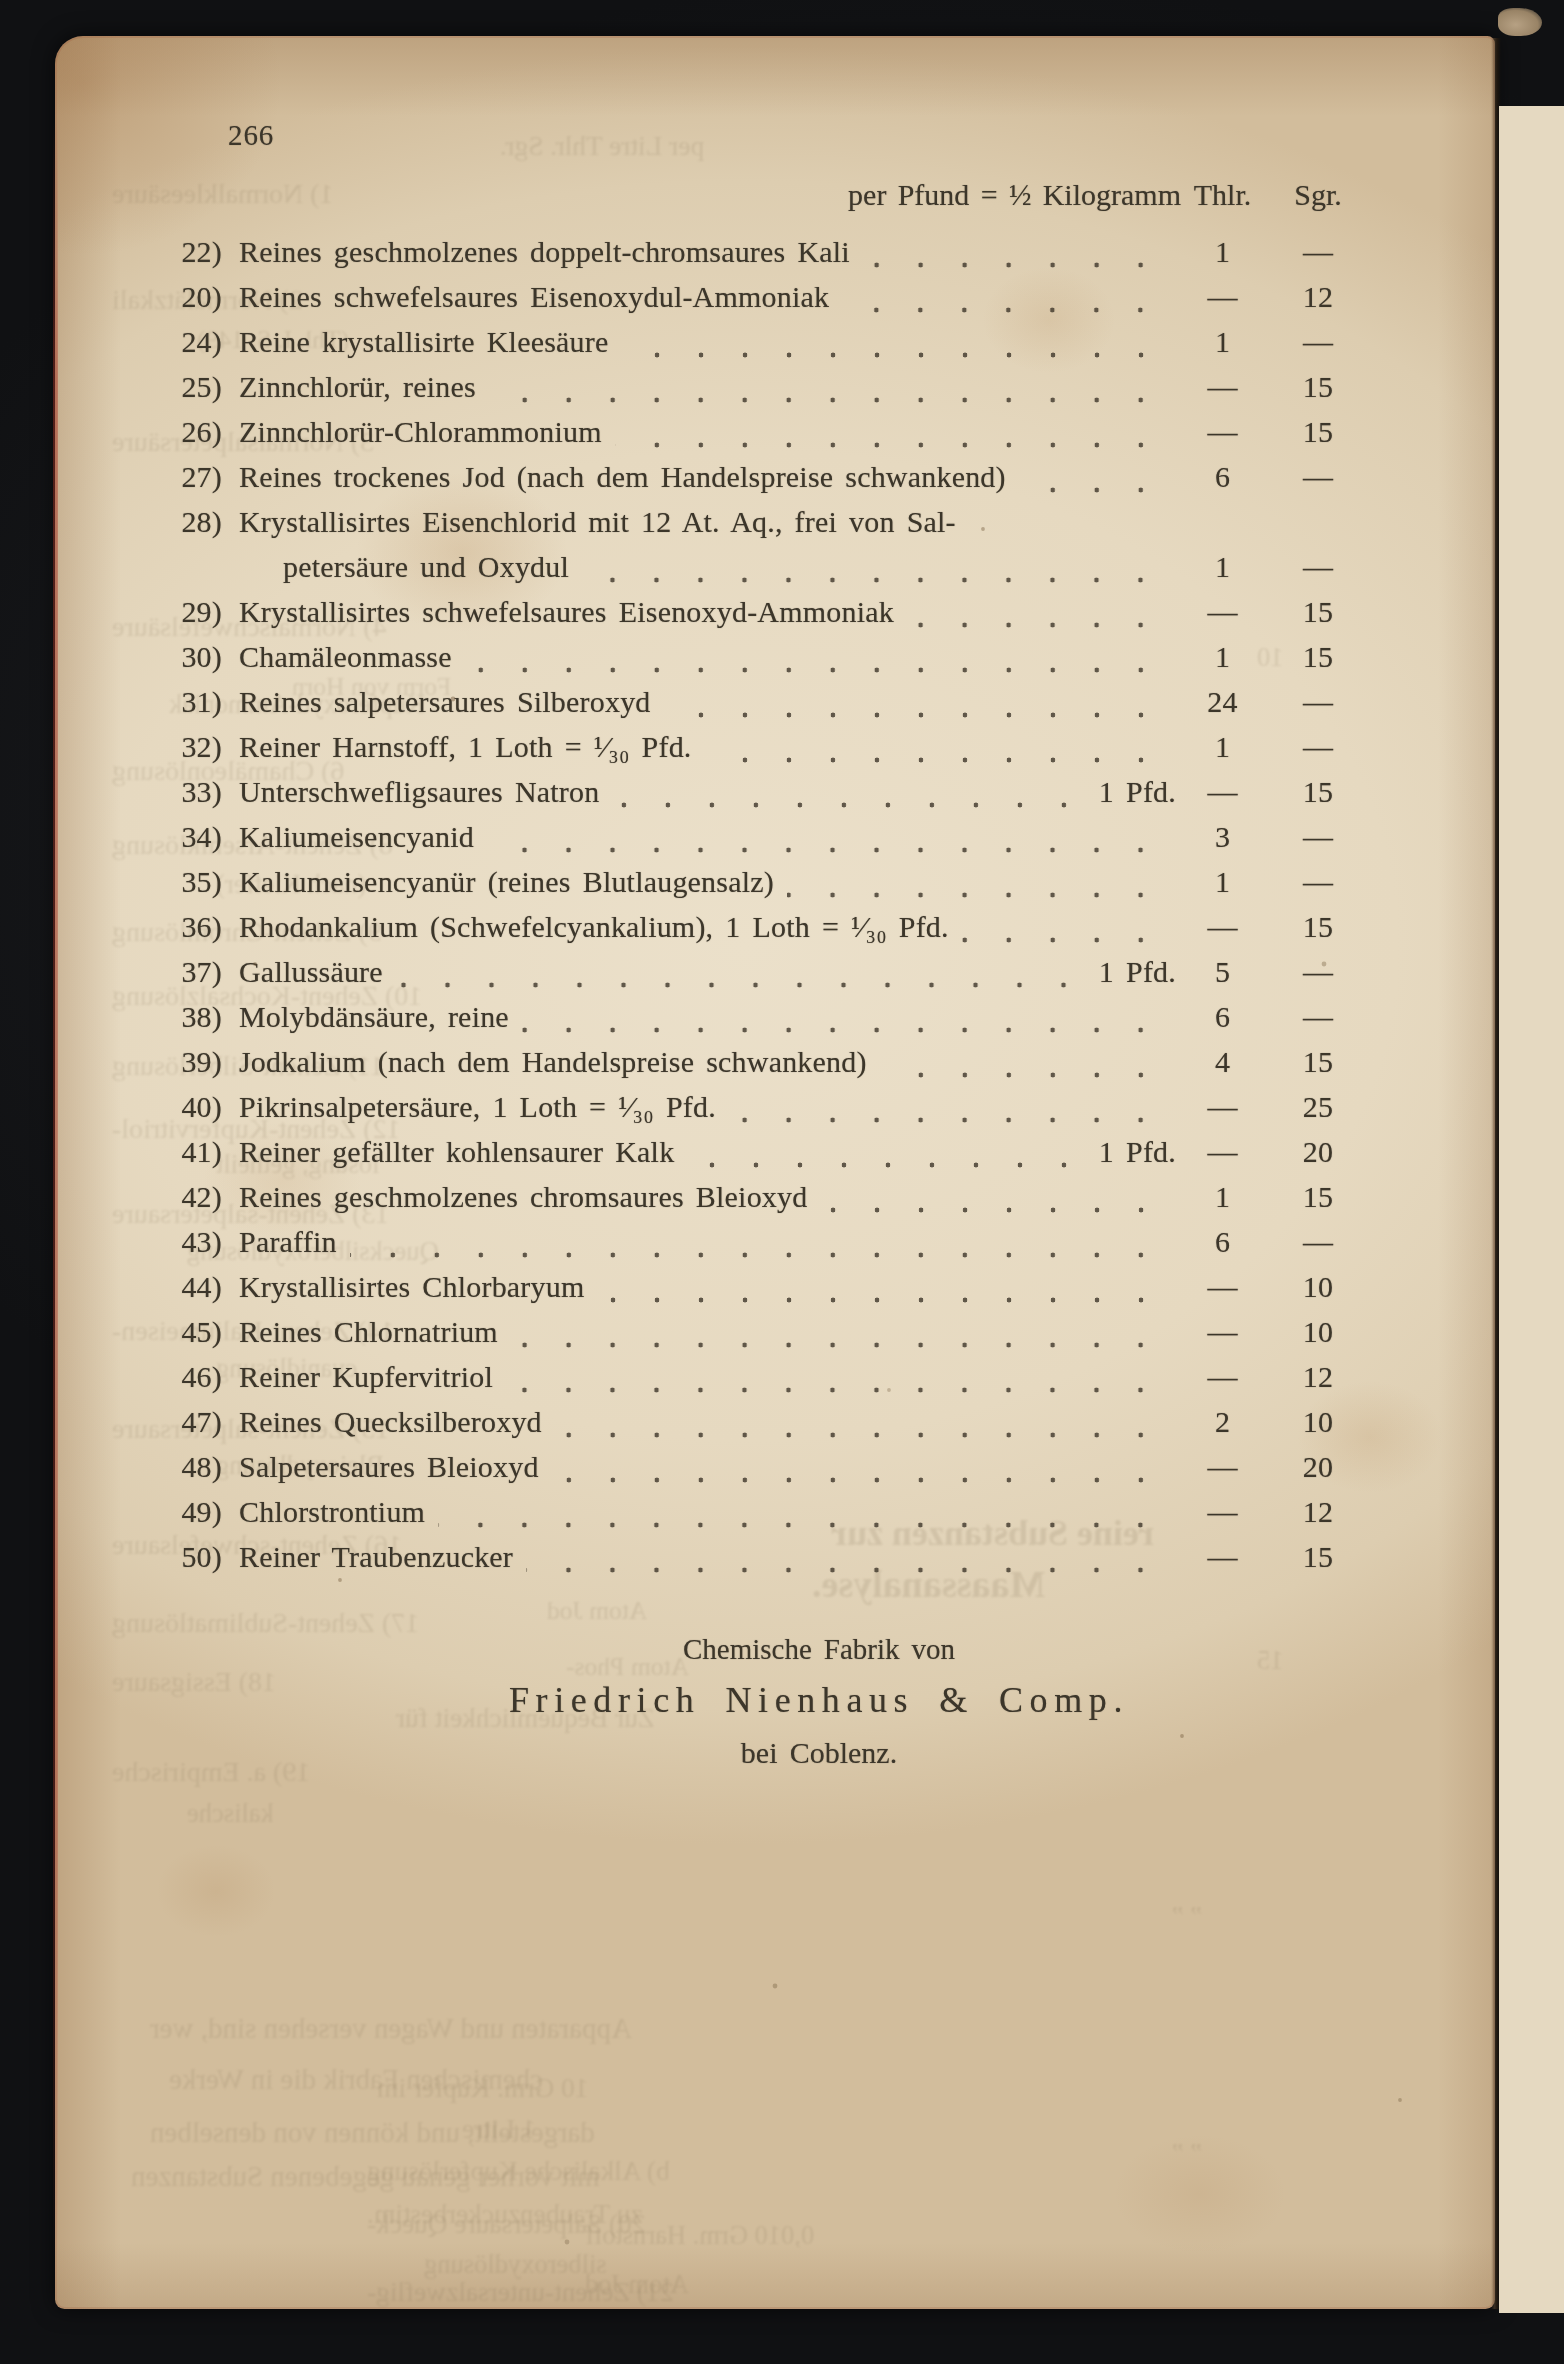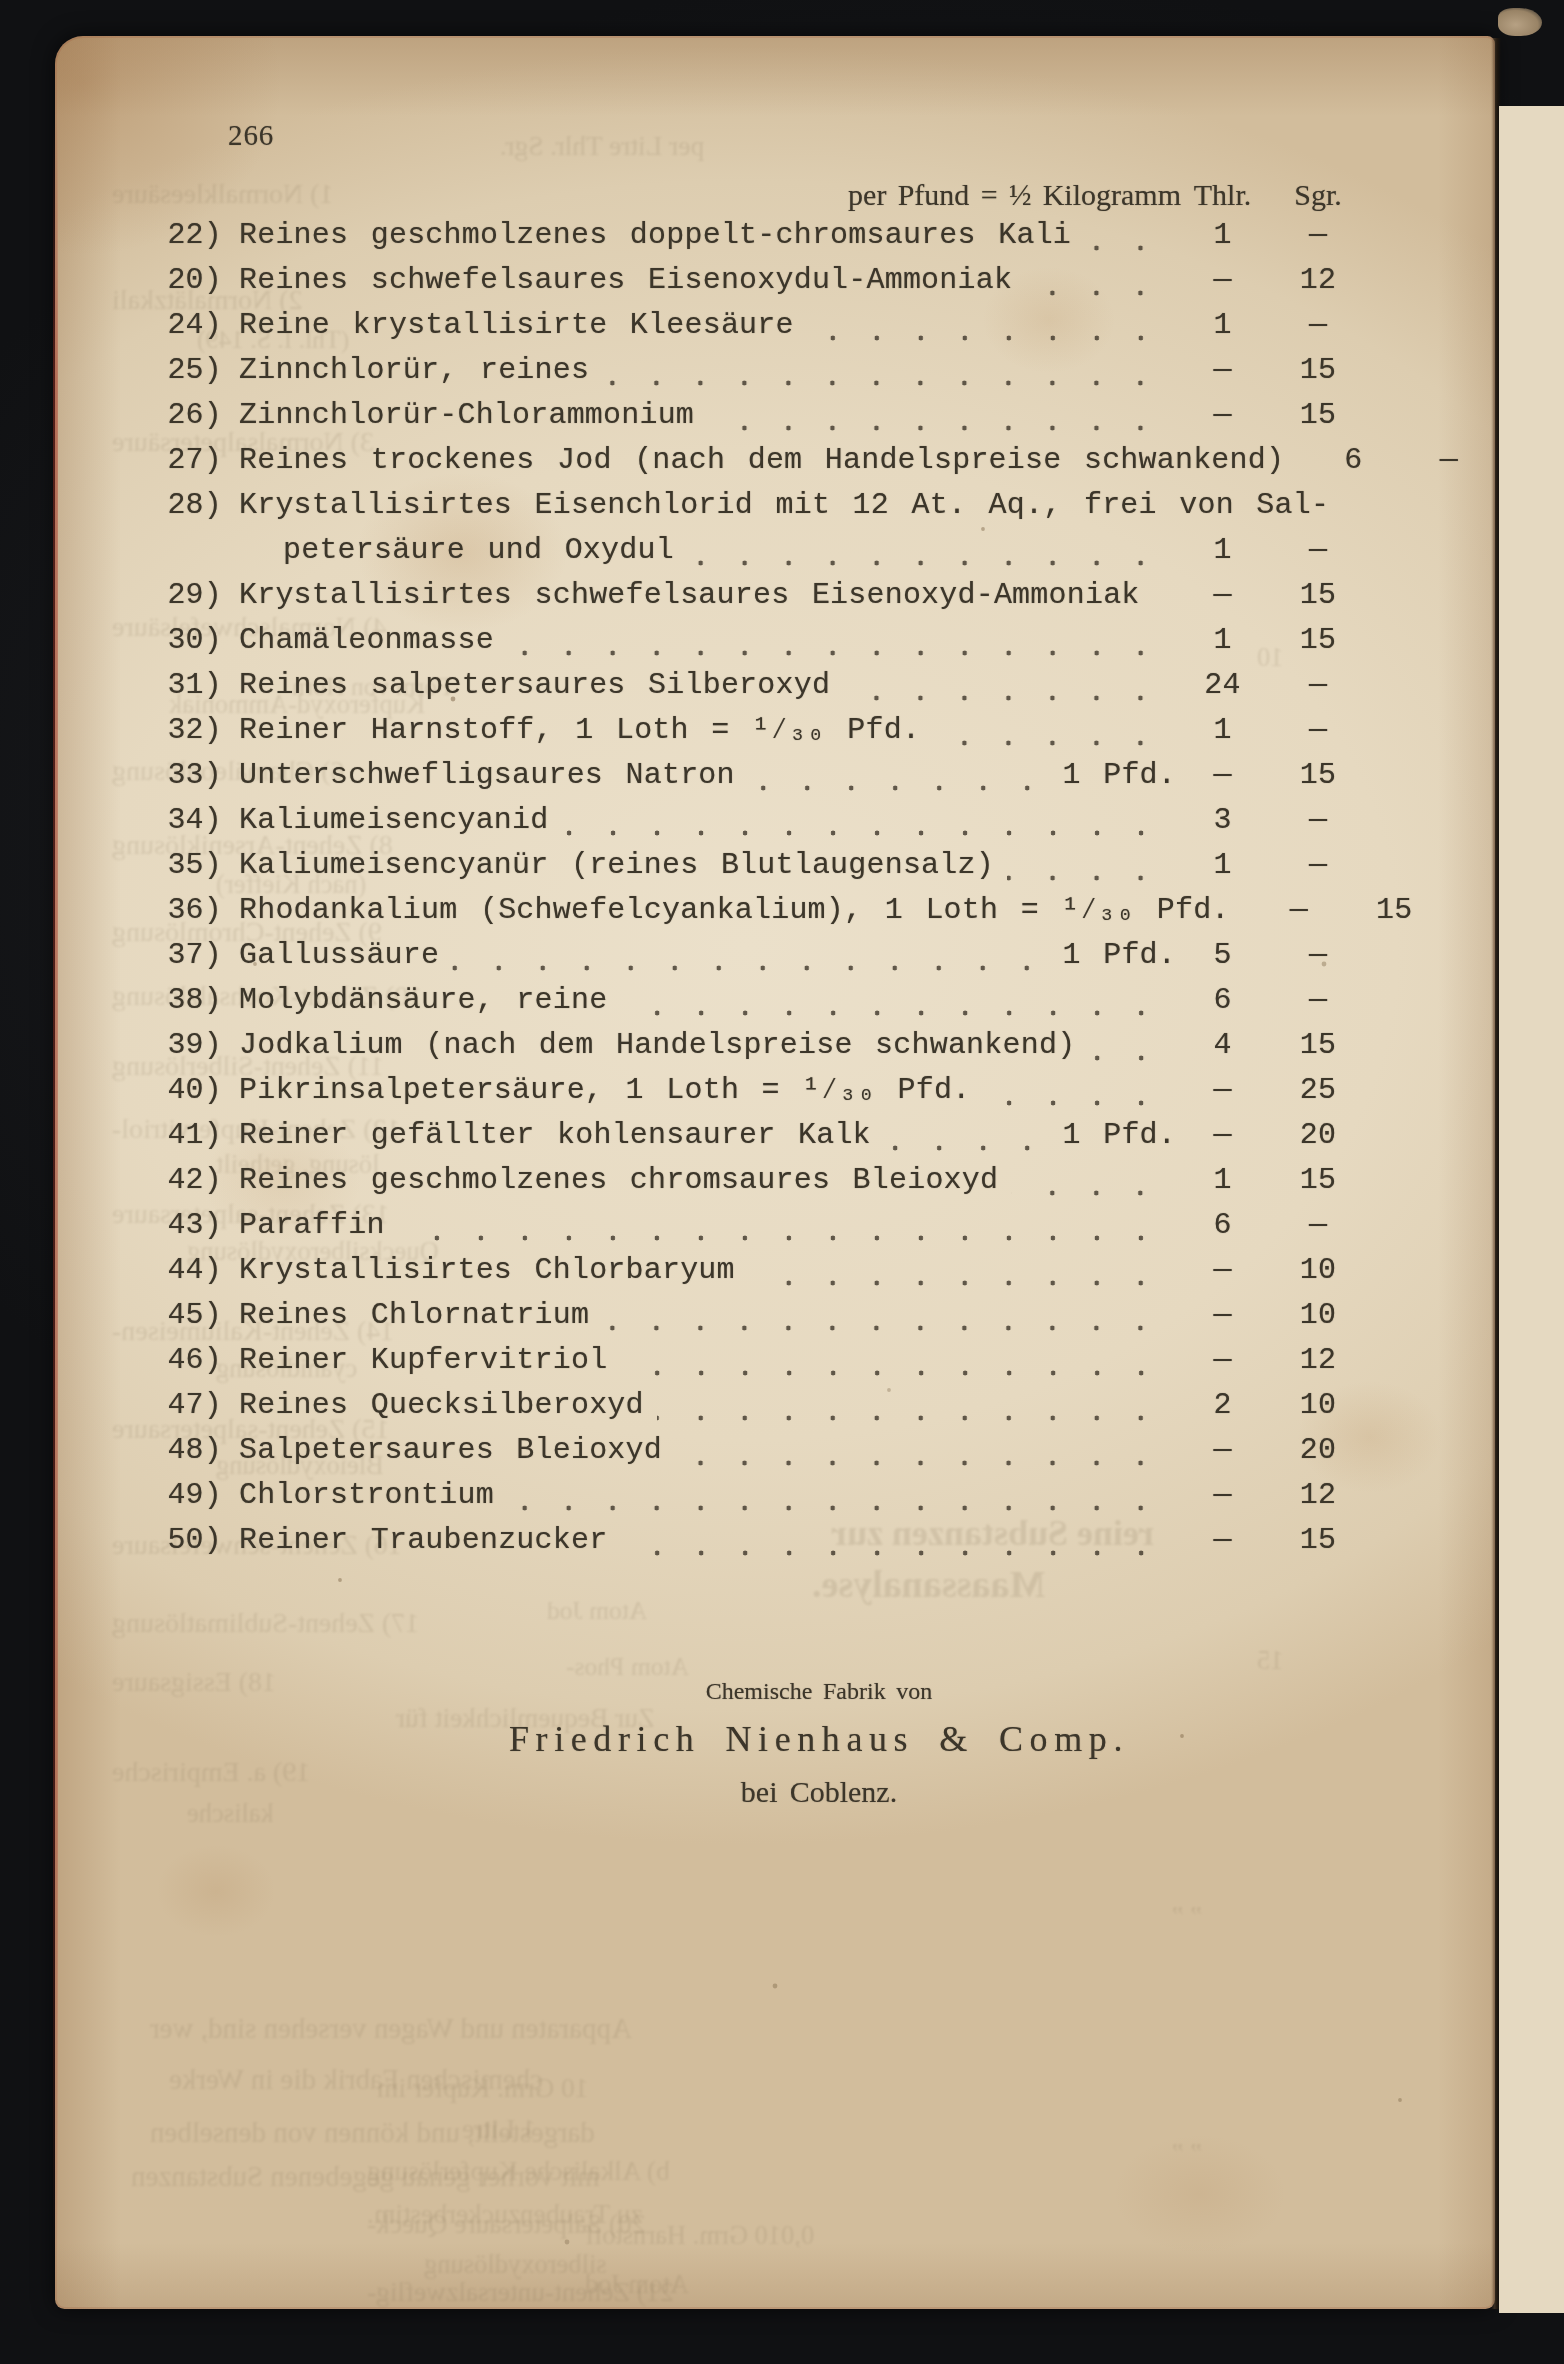--- a/index.html
+++ b/index.html
@@ -70,39 +70,39 @@
   #running-title{position:absolute;left:142px;top:81px;width:1120px;text-align:center;font-size:29px;letter-spacing:0.4px;word-spacing:4.7px;}
 
   
   #units-row{position:absolute;left:112px;top:142px;width:1205px;display:flex;align-items:baseline;font-size:30px;}
   #units-row .fill{flex:1;}
   #units-row .units-text{text-align:center;word-spacing:3.8px;}
   #units-row .thlr,#units-row .sgr{text-align:center;}
   #units-row .thlr{width:83px;}
   #units-row .sgr{width:108px;}
 
-  #table{position:absolute;left:112px;top:182px;width:1205px;font-family:Liberation Mono, monospace;}
+  #table{position:absolute;left:112px;top:199px;width:1205px;}
   .row{display:flex;align-items:baseline;height:45px;font-size:30px;word-spacing:4.3px;letter-spacing:0.2px;}
   .row .num{width:55px;text-align:right;flex:none;}
   .row .label{margin-left:17px;flex:none;white-space:nowrap;}
   .row .leader{
     flex:1;align-self:stretch;margin:0 9.5px 0 13.2px;
     background-image:radial-gradient(circle, rgba(62,54,42,.8) 2.1px, rgba(62,54,42,0) 2.6px);
     background-size:44px 9.5px;background-repeat:repeat-x;background-position:right 3.8px bottom 10.4px;
   }
   .row .note{flex:none;margin-right:5px;}
   .row .thlr{width:83px;text-align:center;flex:none;}
   .row .sgr{width:108px;text-align:center;flex:none;}
   .row.cont .label{padding-left:44px;}
   .row.textonly .leader{background:none;}
   .row.textonly .thlr,.row.textonly .sgr{width:0;}
 
   
   #footer{position:absolute;left:237px;top:1597px;width:1054px;text-align:center;}
-  #footer .f1{font-size:24px;word-spacing:4.7px;margin-top:45px;}
+  #footer .f1{font-size:29px;word-spacing:4.7px;}
   #footer .f2{font-size:36px;letter-spacing:6.6px;margin-top:13.2px;word-spacing:9.5px;font-family:Liberation Serif, serif;}
   #footer .f3{font-size:30px;margin-top:15px;word-spacing:4.7px;}
 
   
   #bleed-layer{position:absolute;left:0;top:0;width:1440px;height:2273px;overflow:hidden;pointer-events:none;}
   .bleed{
     position:absolute;white-space:nowrap;transform:scaleX(-1);transform-origin:center;
     color:#7b6a4e;opacity:.16;filter:blur(1.2px);font-size:28px;
   }
 </style>

